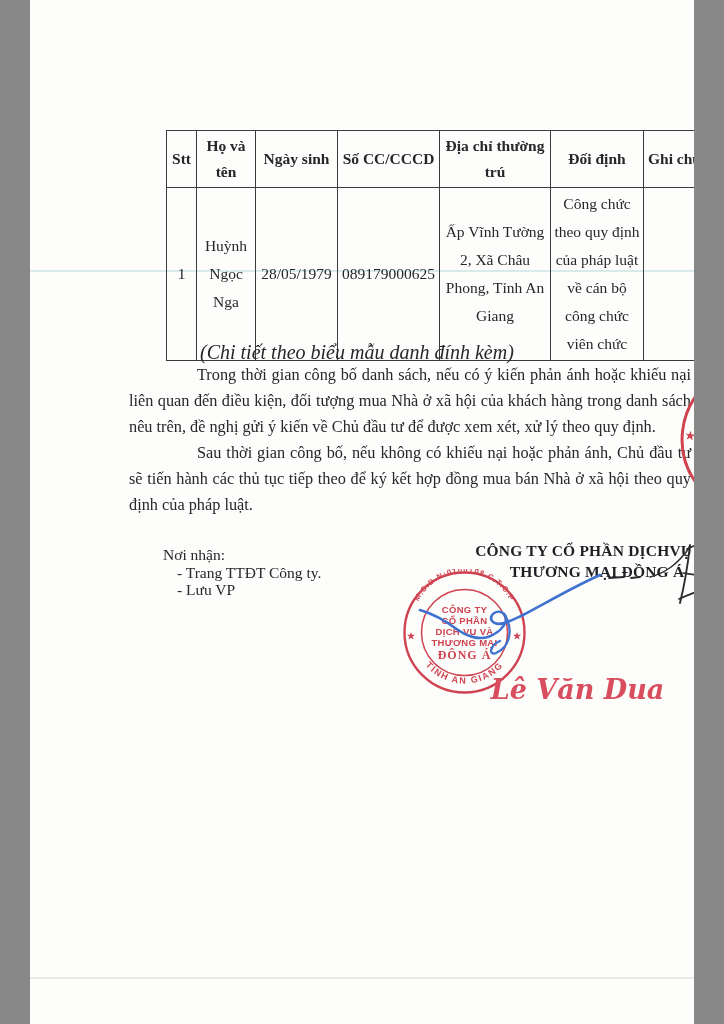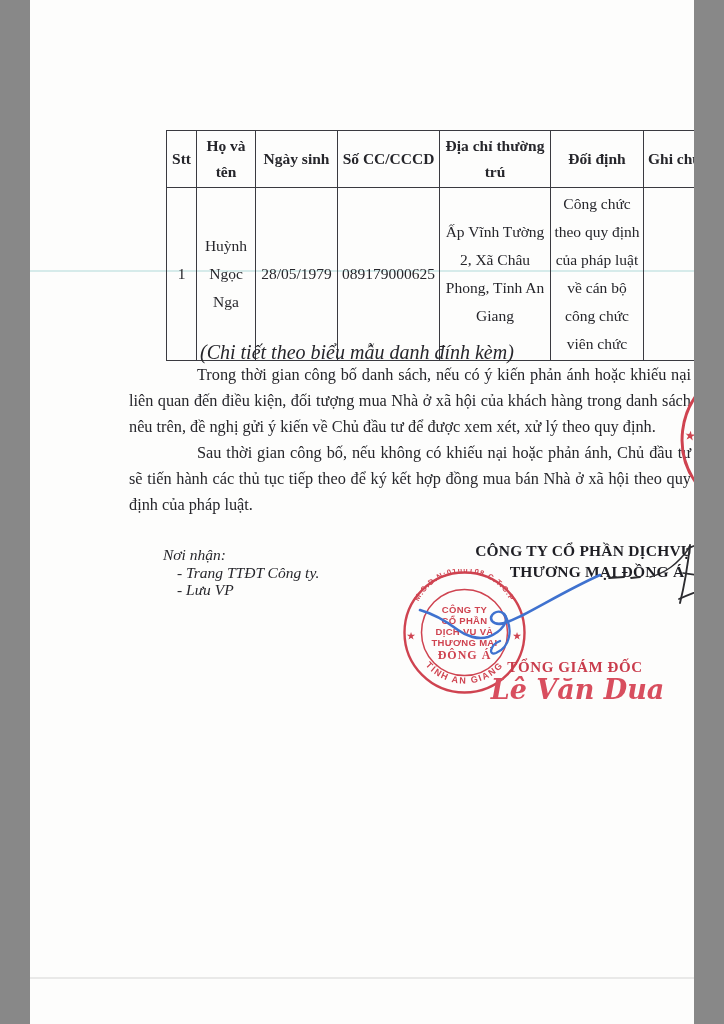--- a/index.html
+++ b/index.html
@@ -26,21 +26,21 @@
 
   
   .note-under-table{position:absolute;left:170px;top:341px;font-style:italic;font-size:20px;}
   .body-text{
     position:absolute;left:99px;top:362px;width:562px;
     font-size:16.3px;line-height:26px;text-align:justify;
   }
   .body-text p{margin:0;text-indent:68px;}
   .closing-line{text-indent:68px;text-align:left;}
 
-  .recipients{position:absolute;left:133px;top:546px;font-style:italic;font-size:15.5px;line-height:17.5px;}
+  .recipients{position:absolute;left:133px;top:546px;font-size:15.5px;line-height:17.5px;}
   .recipients .rc-label{font-weight:normal;}
   .recipients .rc-item{padding-left:14px;}
 
   
   .company-name{
     position:absolute;left:416px;top:540px;width:302px;text-align:center;
     font-weight:bold;font-size:15.5px;line-height:21px;letter-spacing:.2px;color:#1e1e24;
   }
   .director-title{
     position:absolute;left:445px;top:659px;width:200px;text-align:center;
@@ -185,16 +185,15 @@
 
   <svg class="sig-svg sig-black" width="158" height="80" viewBox="0 0 158 80">
     <path d="M 14 45 l 15 -1 M 36 45 l 9 -1" fill="none" stroke="#2c2c30" stroke-width="1.8" stroke-linecap="round"></path>
     <path d="M 95 12 C 93 30, 90 50, 85 70" fill="none" stroke="#2c2c30" stroke-width="1.9" stroke-linecap="round"></path>
     <path d="M 92 16 C 108 8, 128 5, 146 8" fill="none" stroke="#2c2c30" stroke-width="1.7" stroke-linecap="round"></path>
     <path d="M 88 40 C 100 42, 110 43, 120 43" fill="none" stroke="#2c2c30" stroke-width="1.7" stroke-linecap="round"></path>
     <path d="M 84 66 C 104 57, 126 50, 150 45" fill="none" stroke="#2c2c30" stroke-width="1.8" stroke-linecap="round"></path>
     <path d="M 55 44 C 70 40, 82 32, 95 14" fill="none" stroke="#2c2c30" stroke-width="1.4" stroke-linecap="round"></path>
   </svg>
 
-  <div class="director-title">TỔNG GIÁM ĐỐC</div>
   <div class="signer-name">Lê Văn Dua</div>
 
 </div>
 
 </body></html>

